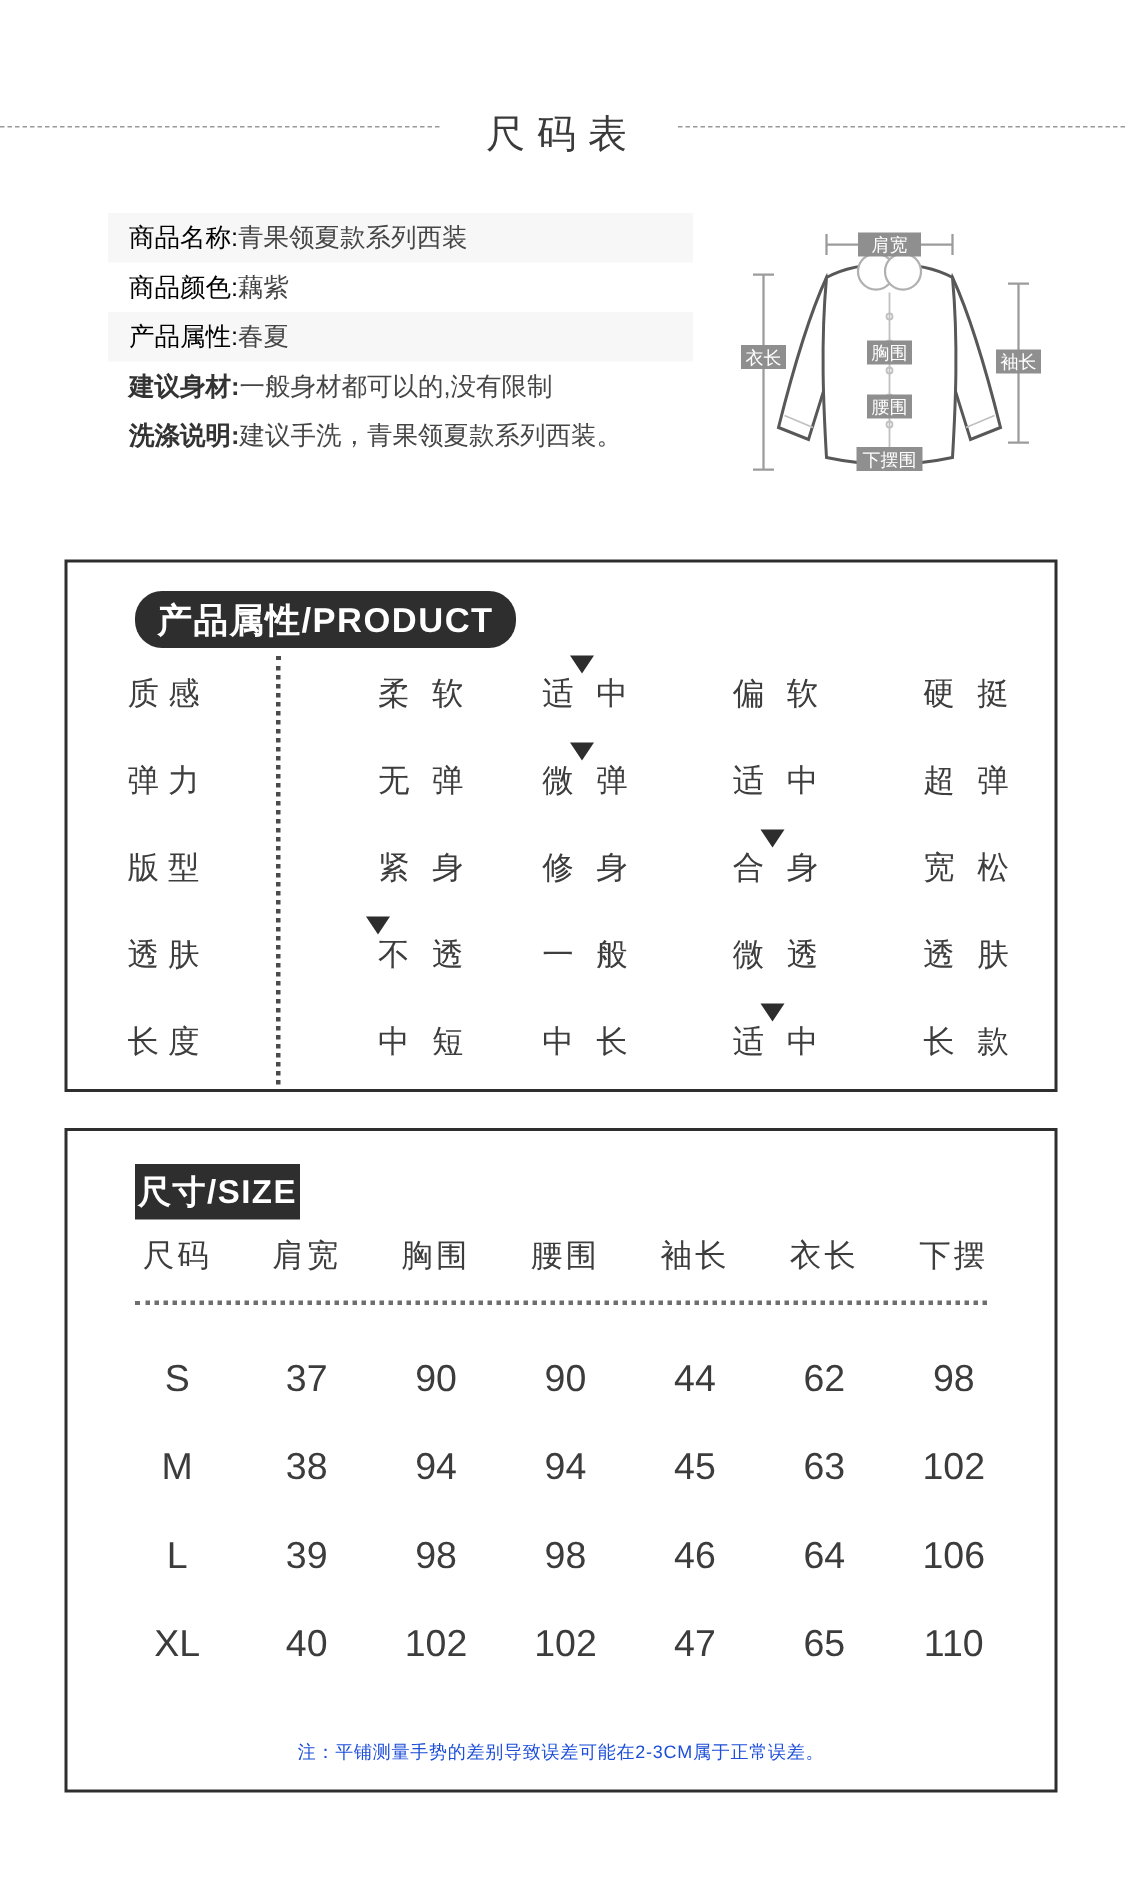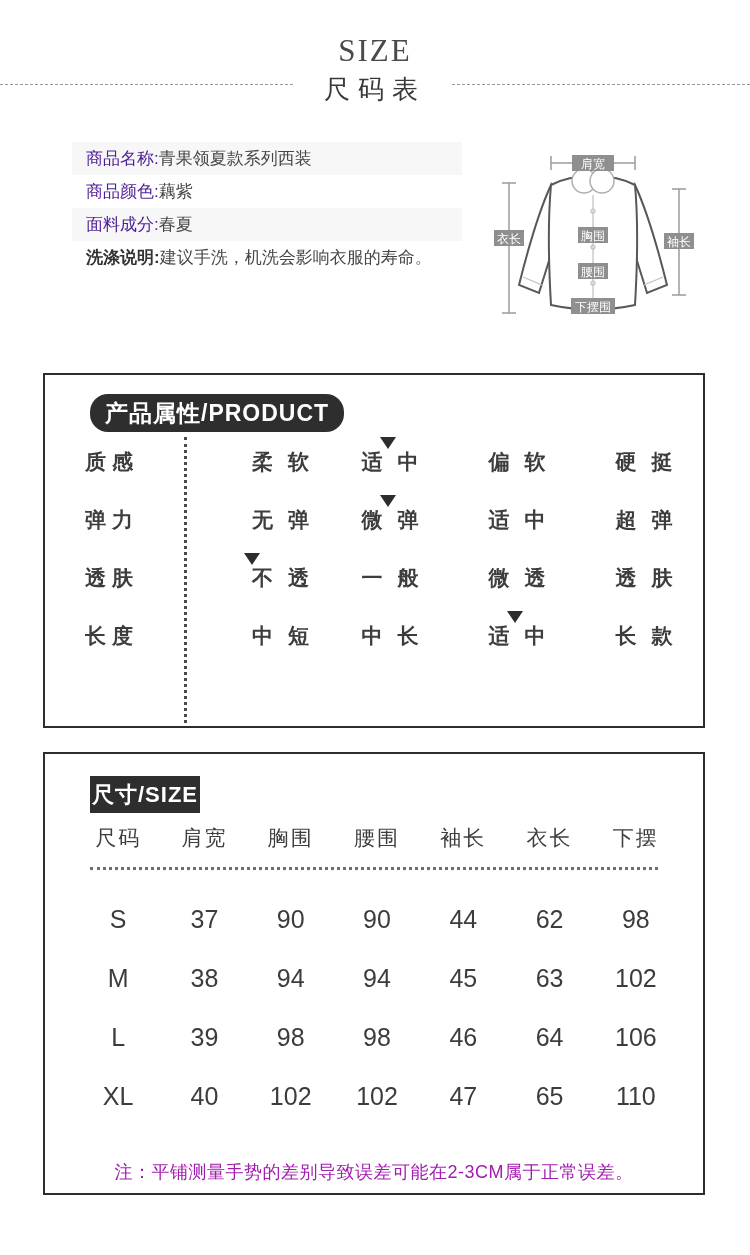--- a/index.html
+++ b/index.html
@@ -16,39 +16,39 @@
   .dash-l{left:0;width:293px;}
   .dash-r{left:452px;right:0;}
 
   
   .info{position:absolute;left:72px;top:142px;width:390px;}
   .info-row{height:33px;line-height:33px;padding-left:14px;font-size:17px;white-space:nowrap;}
   .info-row:nth-child(1),.info-row:nth-child(3){background:#f7f7f7;}
   .info-row:nth-child(4) .info-label,
   .info-row:nth-child(5) .info-label,
   .info-row:nth-child(6) .info-label{font-weight:bold;color:#333;}
-  .info-label{color:#4c1d95;}
+  .info-label{color:#000000;}
   .info-value{color:#464646;}
 
   
   .diagram{position:absolute;left:483px;top:143px;width:262px;height:190px;}
   .badge-text{font-size:12px;fill:#ffffff;text-anchor:middle;
               font-family:"Liberation Sans","DejaVu Sans",sans-serif;}
 
   
   .panel{position:absolute;left:43px;width:662px;border:2px solid #2e2e2e;background:#fff;box-sizing:border-box;}
   .panel-attrs{top:373px;height:355px;}
   .panel-size{top:752px;height:443px;}
   .badge{position:absolute;background:#2e2e2e;color:#ffffff;font-weight:bold;letter-spacing:1px;}
   .badge-attrs{left:45px;top:19px;height:38px;line-height:38px;padding:0 15px;font-size:23px;border-radius:18px;}
   .badge-size{left:45px;top:22px;height:37px;line-height:37px;padding:0 2px;font-size:22px;}
 
   
   .attr-sep{position:absolute;left:139px;top:62px;height:286px;width:0;border-left:3px dotted #4a4a4a;}
-  .attr-rows{position:absolute;left:0;top:58px;right:0;font-weight:bold;}
+  .attr-rows{position:absolute;left:0;top:58px;right:0;}
   .attr-row{position:relative;height:58px;}
   .attr-label{position:absolute;left:40px;top:50%;transform:translateY(-50%);
               font-size:21px;letter-spacing:6px;color:#3d3d3d;white-space:nowrap;}
   .attr-opt{position:absolute;top:50%;transform:translateY(-50%);width:110px;text-align:center;
             font-size:21px;color:#3d3d3d;white-space:nowrap;}
   .attr-opt .opt-text{letter-spacing:15px;display:inline-block;margin-right:-15px;}
   .attr-opt.c1{left:154px;text-align:right;} .attr-opt.c2{left:290px;} .attr-opt.c3{left:417px;} .attr-opt.c4{left:544px;}
   .marker{display:none;position:absolute;top:-11px;left:50%;margin-left:-10px;width:0;height:0;
           border-left:8px solid transparent;border-right:8px solid transparent;
           border-top:12px solid #2d2d2d;}
@@ -56,37 +56,37 @@
 
   
   .size-grid{display:grid;grid-template-columns:repeat(7,1fr);padding:0 24px 0 30px;}
   .size-header{position:absolute;left:0;right:0;top:66px;height:36px;line-height:36px;}
   .size-header .th{text-align:center;font-size:21px;letter-spacing:2px;color:#3d3d3d;}
   .size-dotline{position:absolute;left:45px;right:45px;top:113px;border-top:3px dotted #6e6e6e;height:0;}
   .size-rows{position:absolute;left:0;right:0;top:136px;}
   .size-row{height:59px;line-height:59px;}
   .size-row .td{text-align:center;font-size:25px;color:#3c3c3c;}
   .size-note{position:absolute;left:0;right:0;top:406px;text-align:center;
-             font-size:18px;color:#a21caf;letter-spacing:0.5px;}
+             font-size:12px;color:#1d4ed8;letter-spacing:0.5px;}
 </style>
 </head>
 <body>
 
 <div class="page">
 
-  <div class="hdr-title">SIZE</div>
   <div class="hdr-sub">尺码表</div>
   <div class="dash dash-l"></div>
   <div class="dash dash-r"></div>
 
   <div class="info">
     <div class="info-row"><span class="info-label">商品名称:</span><span class="info-value">青果领夏款系列西装</span></div>
     <div class="info-row"><span class="info-label">商品颜色:</span><span class="info-value">藕紫</span></div>
-    <div class="info-row"><span class="info-label">面料成分:</span><span class="info-value">春夏</span></div>
-    <div class="info-row"><span class="info-label">洗涤说明:</span><span class="info-value">建议手洗，机洗会影响衣服的寿命。</span></div>
+    <div class="info-row"><span class="info-label">产品属性:</span><span class="info-value">春夏</span></div>
+    <div class="info-row"><span class="info-label">建议身材:</span><span class="info-value">一般身材都可以的,没有限制</span></div>
+    <div class="info-row"><span class="info-label">洗涤说明:</span><span class="info-value">建议手洗，青果领夏款系列西装。</span></div>
   </div>
 
   <svg class="diagram" viewBox="0 0 262 190" xmlns="http://www.w3.org/2000/svg">
     <g stroke="#9b9b9b" stroke-width="1.5" fill="none">
       <line x1="68" y1="20" x2="152" y2="20"></line>
       <line x1="68" y1="13" x2="68" y2="27"></line>
       <line x1="152" y1="13" x2="152" y2="27"></line>
       <line x1="26" y1="40" x2="26" y2="170"></line>
       <line x1="19" y1="40" x2="33" y2="40"></line>
       <line x1="19" y1="170" x2="33" y2="170"></line>
@@ -143,20 +143,27 @@
       </div>
 
       <div class="attr-row">
         <span class="attr-label">弹力</span>
         <span class="attr-opt c1"><span class="opt-text">无弹</span></span>
         <span class="attr-opt c2"><span class="marker" data-show="true"></span><span class="opt-text">微弹</span></span>
         <span class="attr-opt c3"><span class="opt-text">适中</span></span>
         <span class="attr-opt c4"><span class="opt-text">超弹</span></span>
       </div>
 
+      <div class="attr-row">
+        <span class="attr-label">版型</span>
+        <span class="attr-opt c1"><span class="opt-text">紧身</span></span>
+        <span class="attr-opt c2"><span class="opt-text">修身</span></span>
+        <span class="attr-opt c3"><span class="marker" data-show="true"></span><span class="opt-text">合身</span></span>
+        <span class="attr-opt c4"><span class="opt-text">宽松</span></span>
+      </div>
 
       <div class="attr-row">
         <span class="attr-label">透肤</span>
         <span class="attr-opt c1"><span class="marker" data-show="true"></span><span class="opt-text">不透</span></span>
         <span class="attr-opt c2"><span class="opt-text">一般</span></span>
         <span class="attr-opt c3"><span class="opt-text">微透</span></span>
         <span class="attr-opt c4"><span class="opt-text">透肤</span></span>
       </div>
 
       <div class="attr-row">

